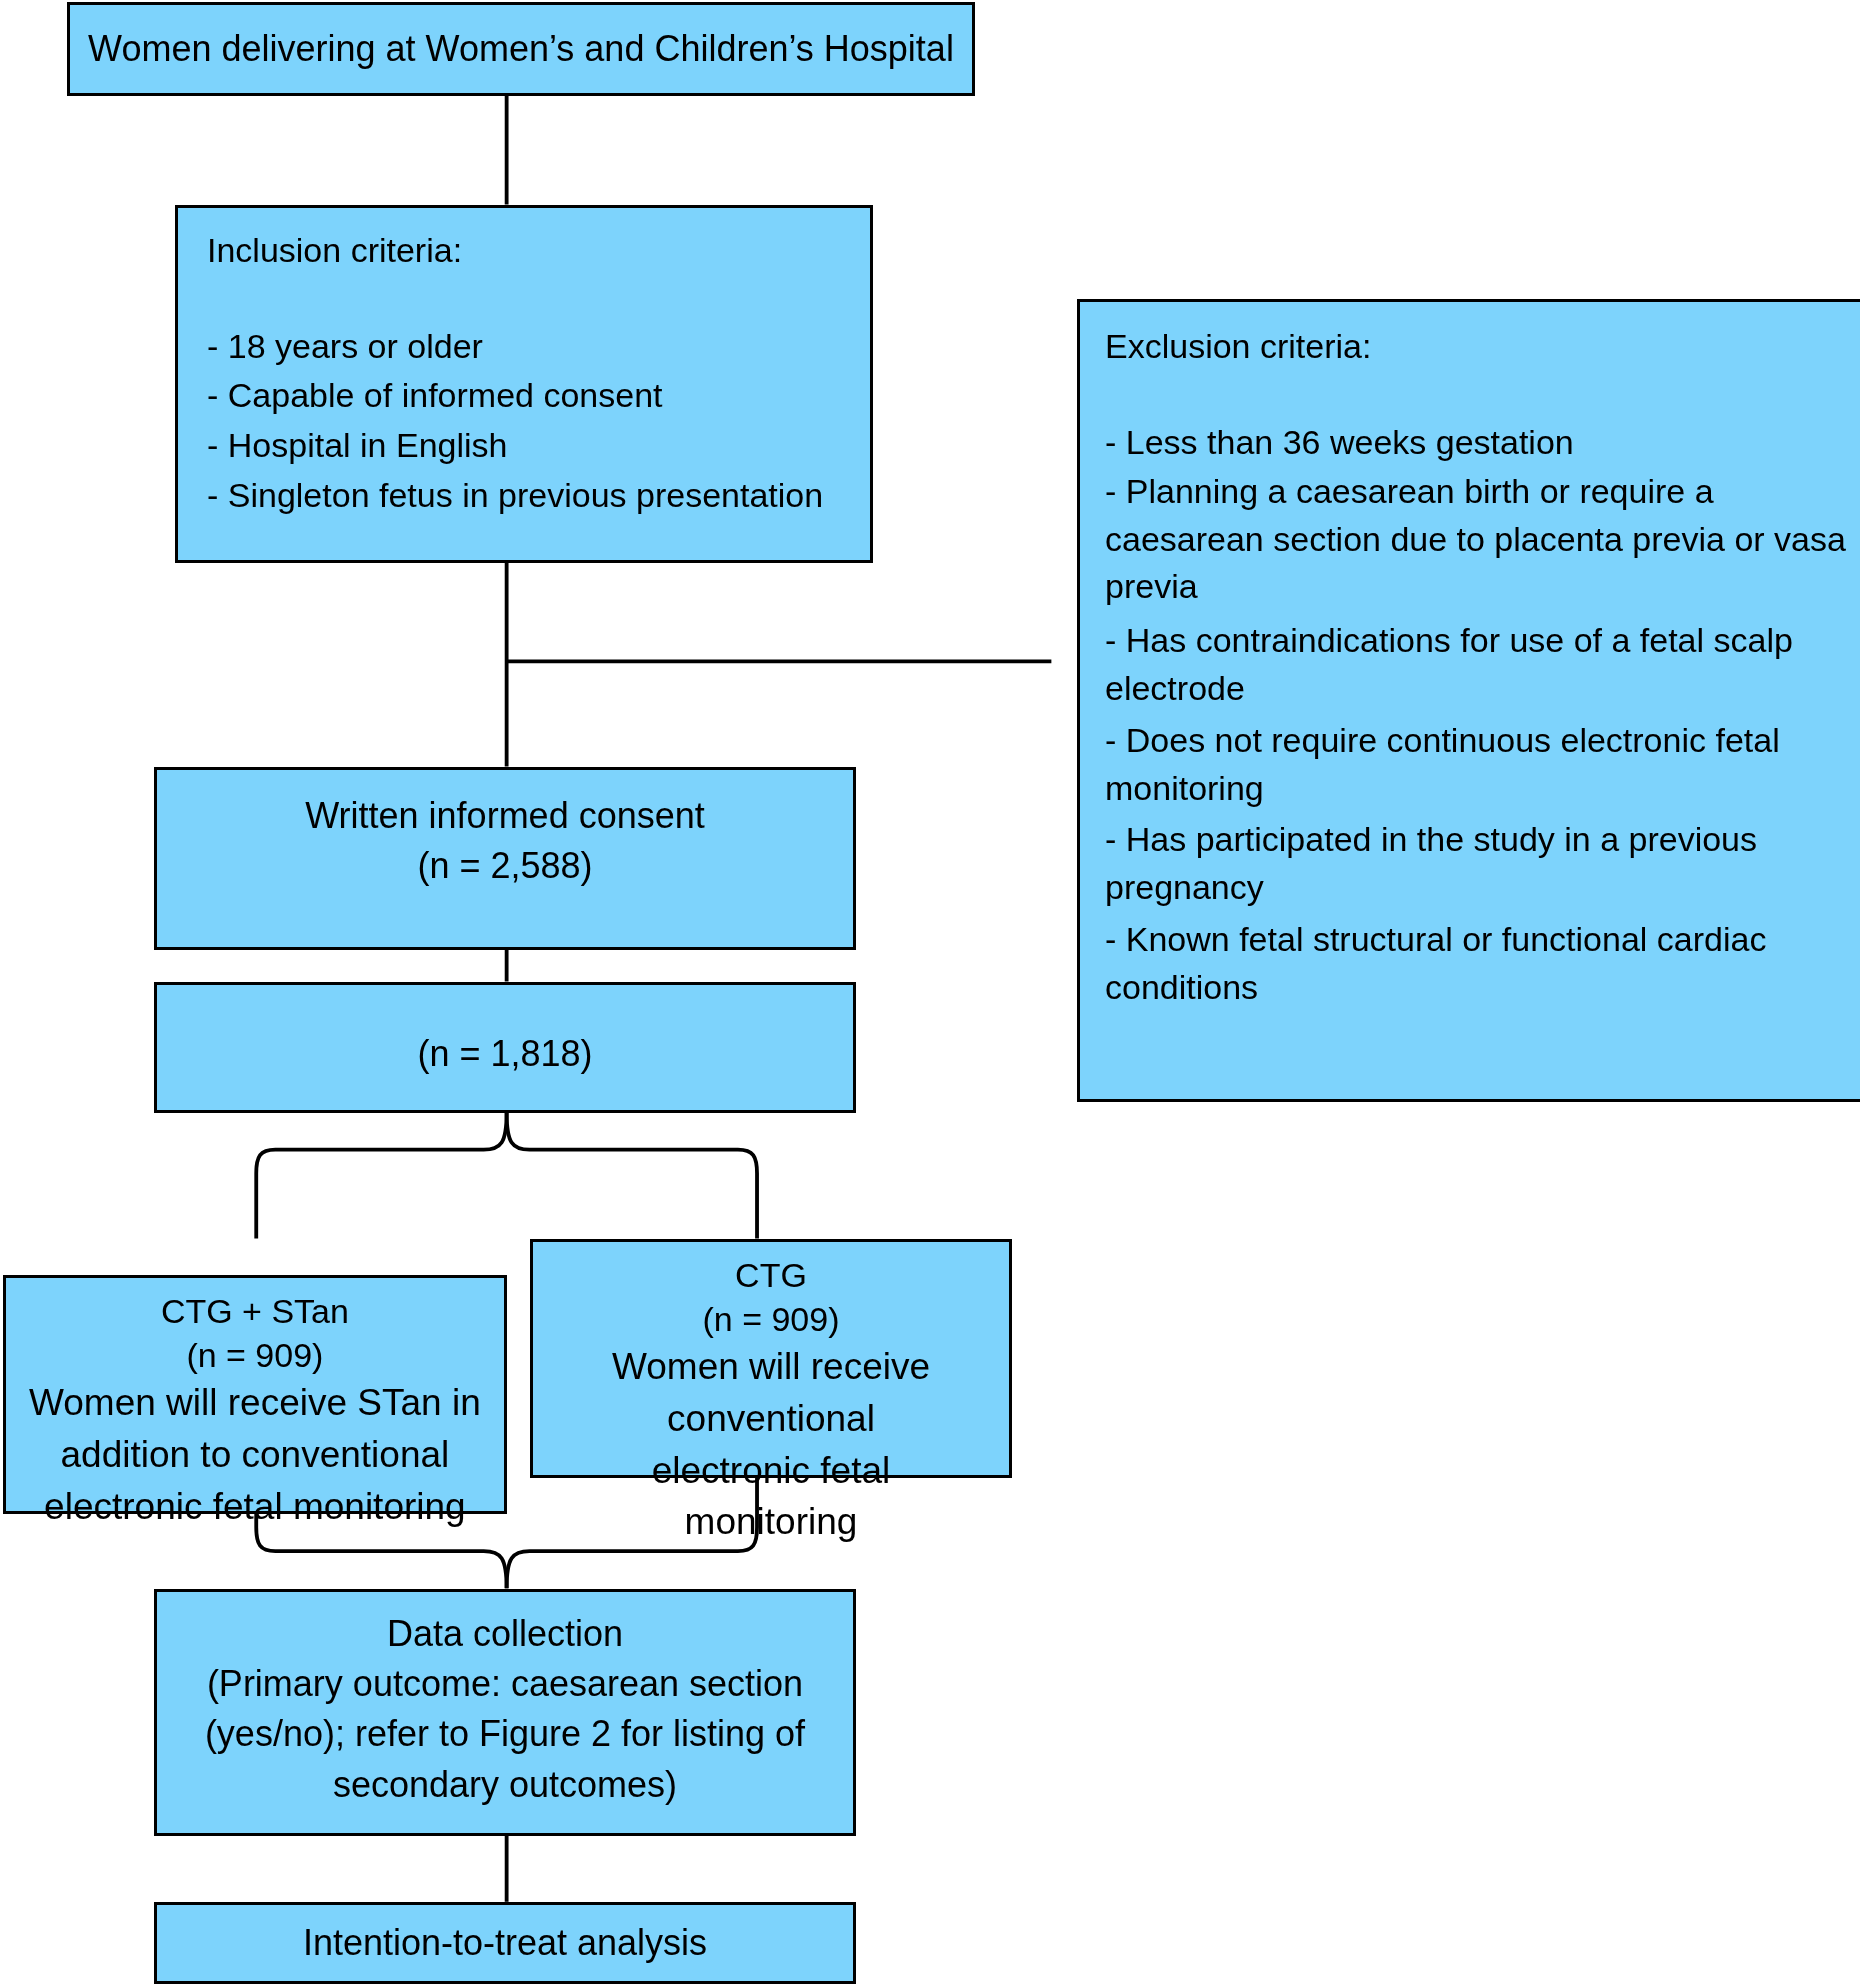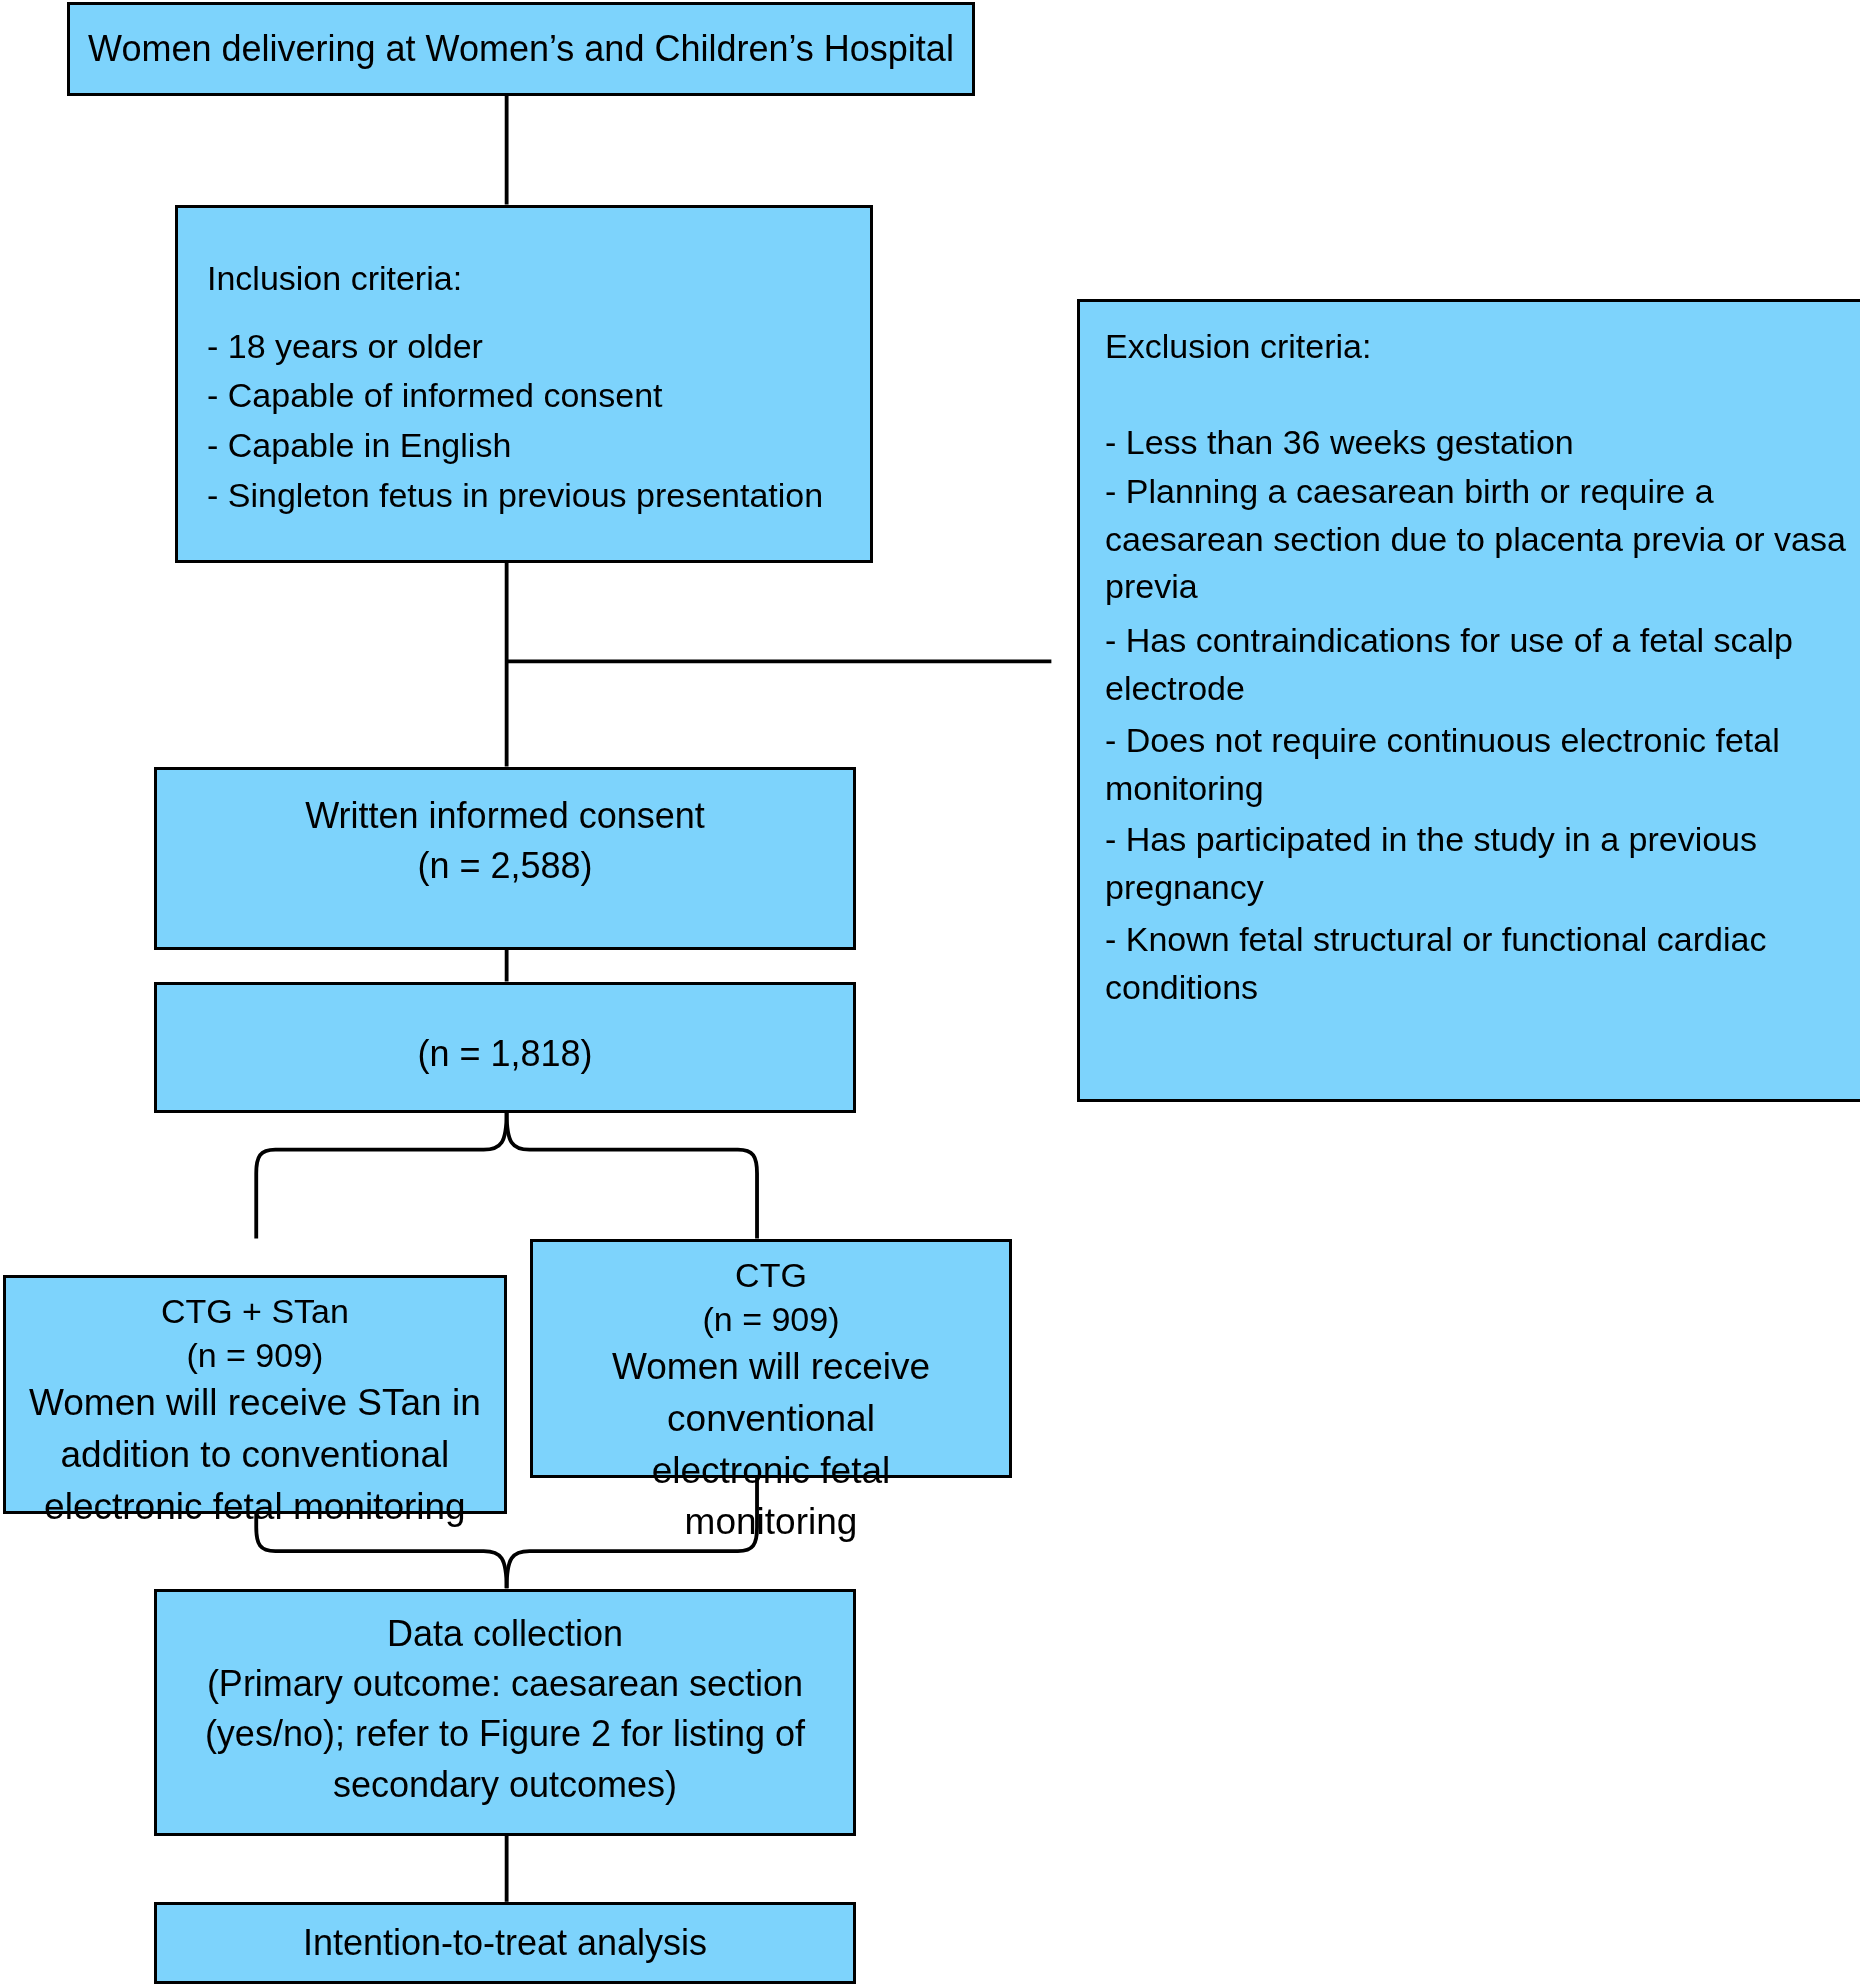--- a/index.html
+++ b/index.html
@@ -85,24 +85,24 @@
              L554,1623 C536,1623 530,1630 530,1662" fill="none" stroke="#000" stroke-width="4"></path>
 
     <line x1="530" y1="1920" x2="530" y2="1990" stroke="#000" stroke-width="4"></line>
   </svg>
 
   <div class="box" style="left:67px; top:1.9px; width:908px; height:94px;">
     <div class="box-inner ln center-text t38" style="top:19px; padding:0 15.3px;">Women delivering at Women’s and Children’s Hospital</div>
   </div>
 
   <div class="box" style="left:175px; top:205px; width:698px; height:358px;">
-    <div class="box-inner ln left-text t36" style="top:19px; padding:0 29px;margin-top:28px;">Inclusion criteria:</div>
+    <div class="box-inner ln left-text t36" style="top:19px; padding:0 29px;">Inclusion criteria:</div>
     <div class="box-inner ln left-text t36" style="top:115px; padding:0 29px;">- 18 years or older</div>
     <div class="box-inner ln left-text t36" style="top:164px; padding:0 29px;">- Capable of informed consent</div>
-    <div class="box-inner ln left-text t36" style="top:214px; padding:0 29px;">- Capable in English</div>
+    <div class="box-inner ln left-text t36" style="top:214px; padding:0 29px;">- Hospital in English</div>
     <div class="box-inner ln left-text t36" style="top:264px; padding:0 29px;">- Singleton fetus in previous presentation</div>
   </div>
 
   <div class="box" style="left:1037px; top:299px; width:805px; height:803px;margin-left:40px;">
     <div class="box-inner ln left-text t36" style="top:21px; padding:0 25px;">Exclusion criteria:</div>
     <div class="box-inner ln left-text t36" style="top:117px; padding:0 25px;">- Less than 36 weeks gestation</div>
     <div class="box-inner ln left-text t36" style="top:166px; padding:0 25px;">- Planning a caesarean birth or require a caesarean section due to placenta previa or vasa previa</div>
     <div class="box-inner ln left-text t36" style="top:315px; padding:0 25px;">- Has contraindications for use of a fetal scalp electrode</div>
     <div class="box-inner ln left-text t36" style="top:415px; padding:0 25px;">- Does not require continuous electronic fetal monitoring</div>
     <div class="box-inner ln left-text t36" style="top:514px; padding:0 25px;">- Has participated in the study in a previous pregnancy</div>

